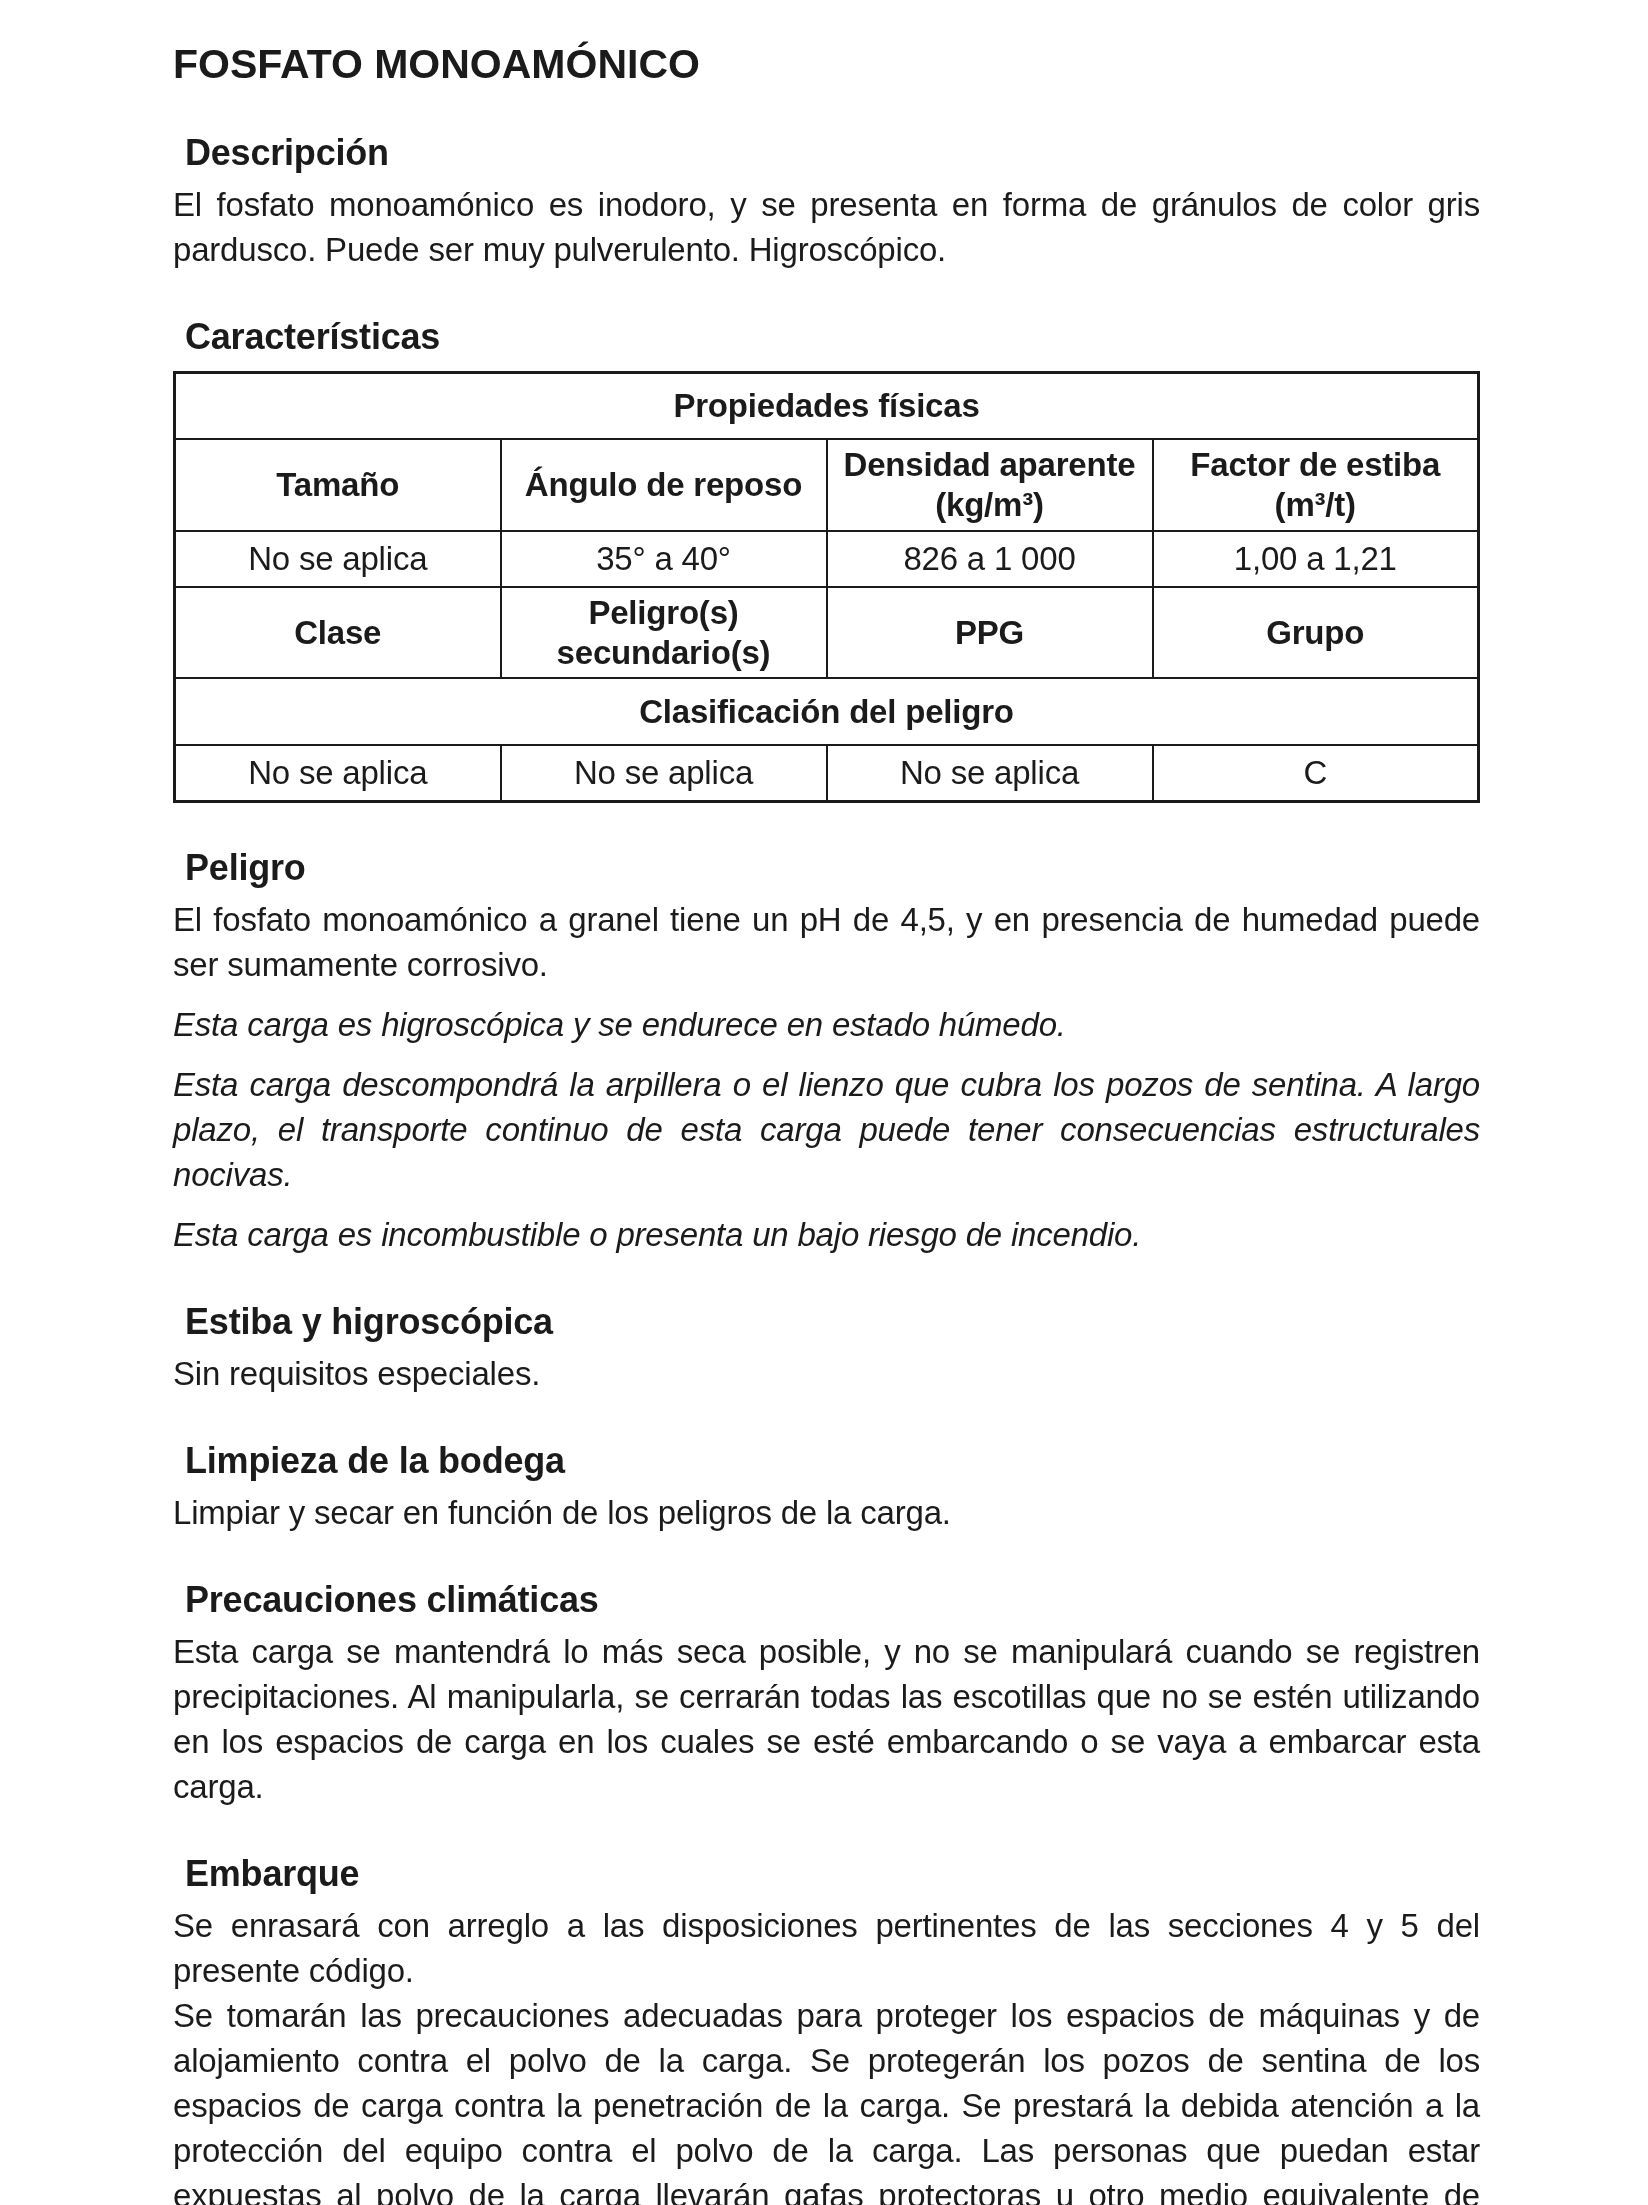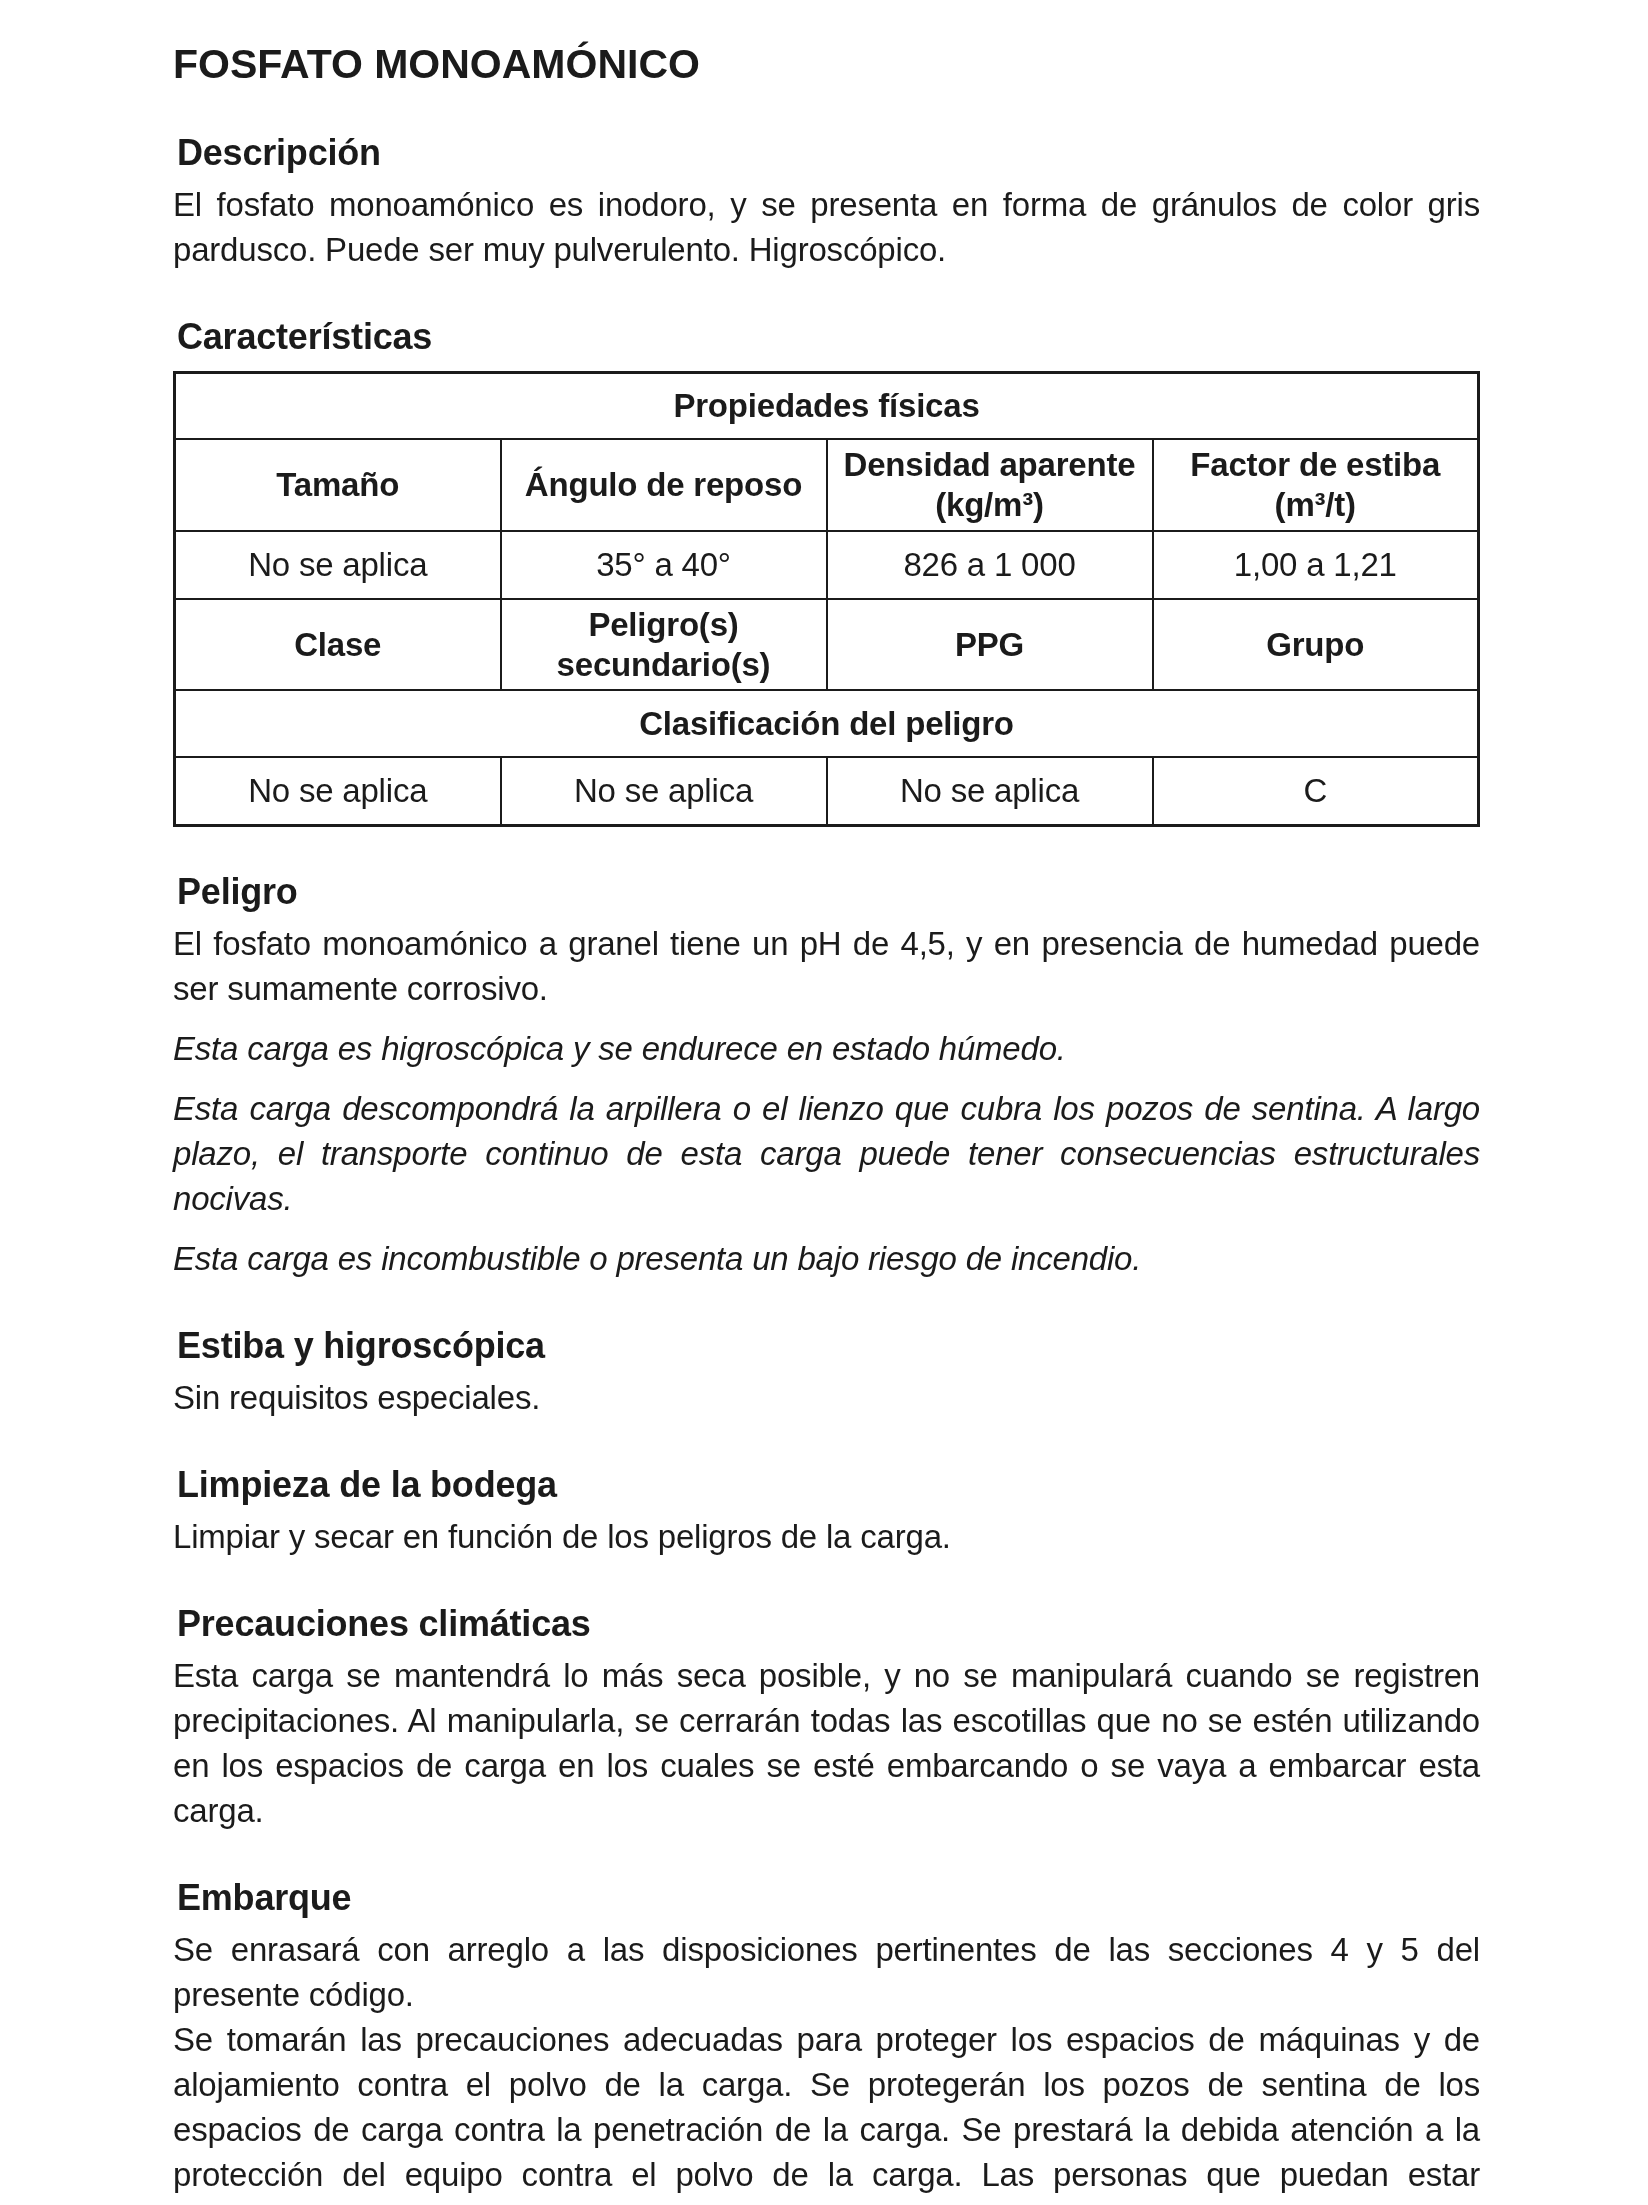--- a/index.html
+++ b/index.html
@@ -20,21 +20,21 @@
   }
   .doc-title {
     font-size: 41px;
     font-weight: bold;
     margin: 17px 0 0 0;
     letter-spacing: 0px;
   }
   .section-heading {
     font-size: 36px;
     font-weight: bold;
-    margin: 44px 0 8px 4px;
+    margin: 44px 0 8px 12px;
   }
   .body-text {
     font-size: 33px;
     line-height: 45px;
     margin: 0;
     text-align: justify;
   }
   table.props {
     width: 100%;
     border-collapse: collapse;
@@ -56,21 +56,21 @@
   td.group-title {
     font-weight: bold;
     height: 67px;
   }
   td.col-header {
     font-weight: bold;
     height: 87px;
     white-space: pre-line;
   }
   td.cell-value {
-    height: 68px;
+    height: 56px;
   }
   .para + .para { margin-top: 15px; font-style: italic; }
 </style>
 </head>
 <body>
 
 <div class="page">
 
   <h1 class="doc-title">FOSFATO MONOAMÓNICO</h1>
 

